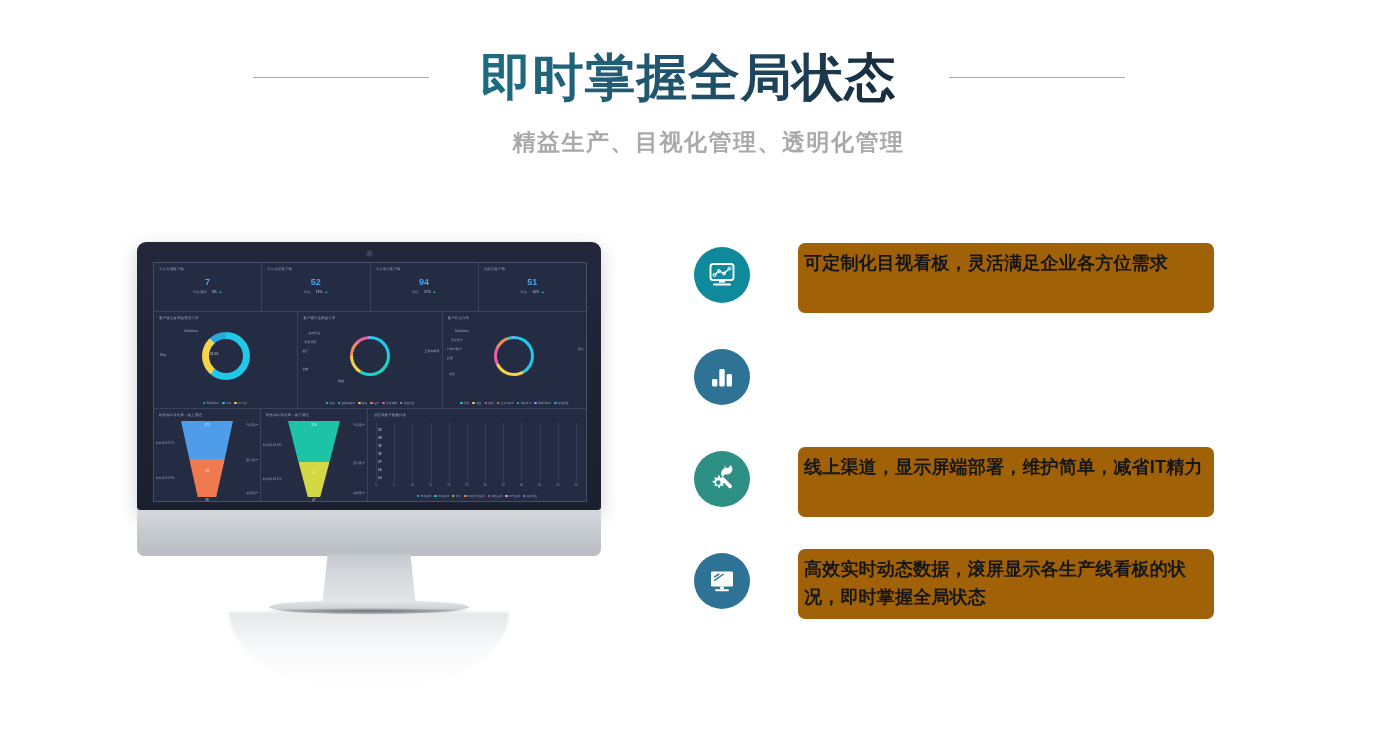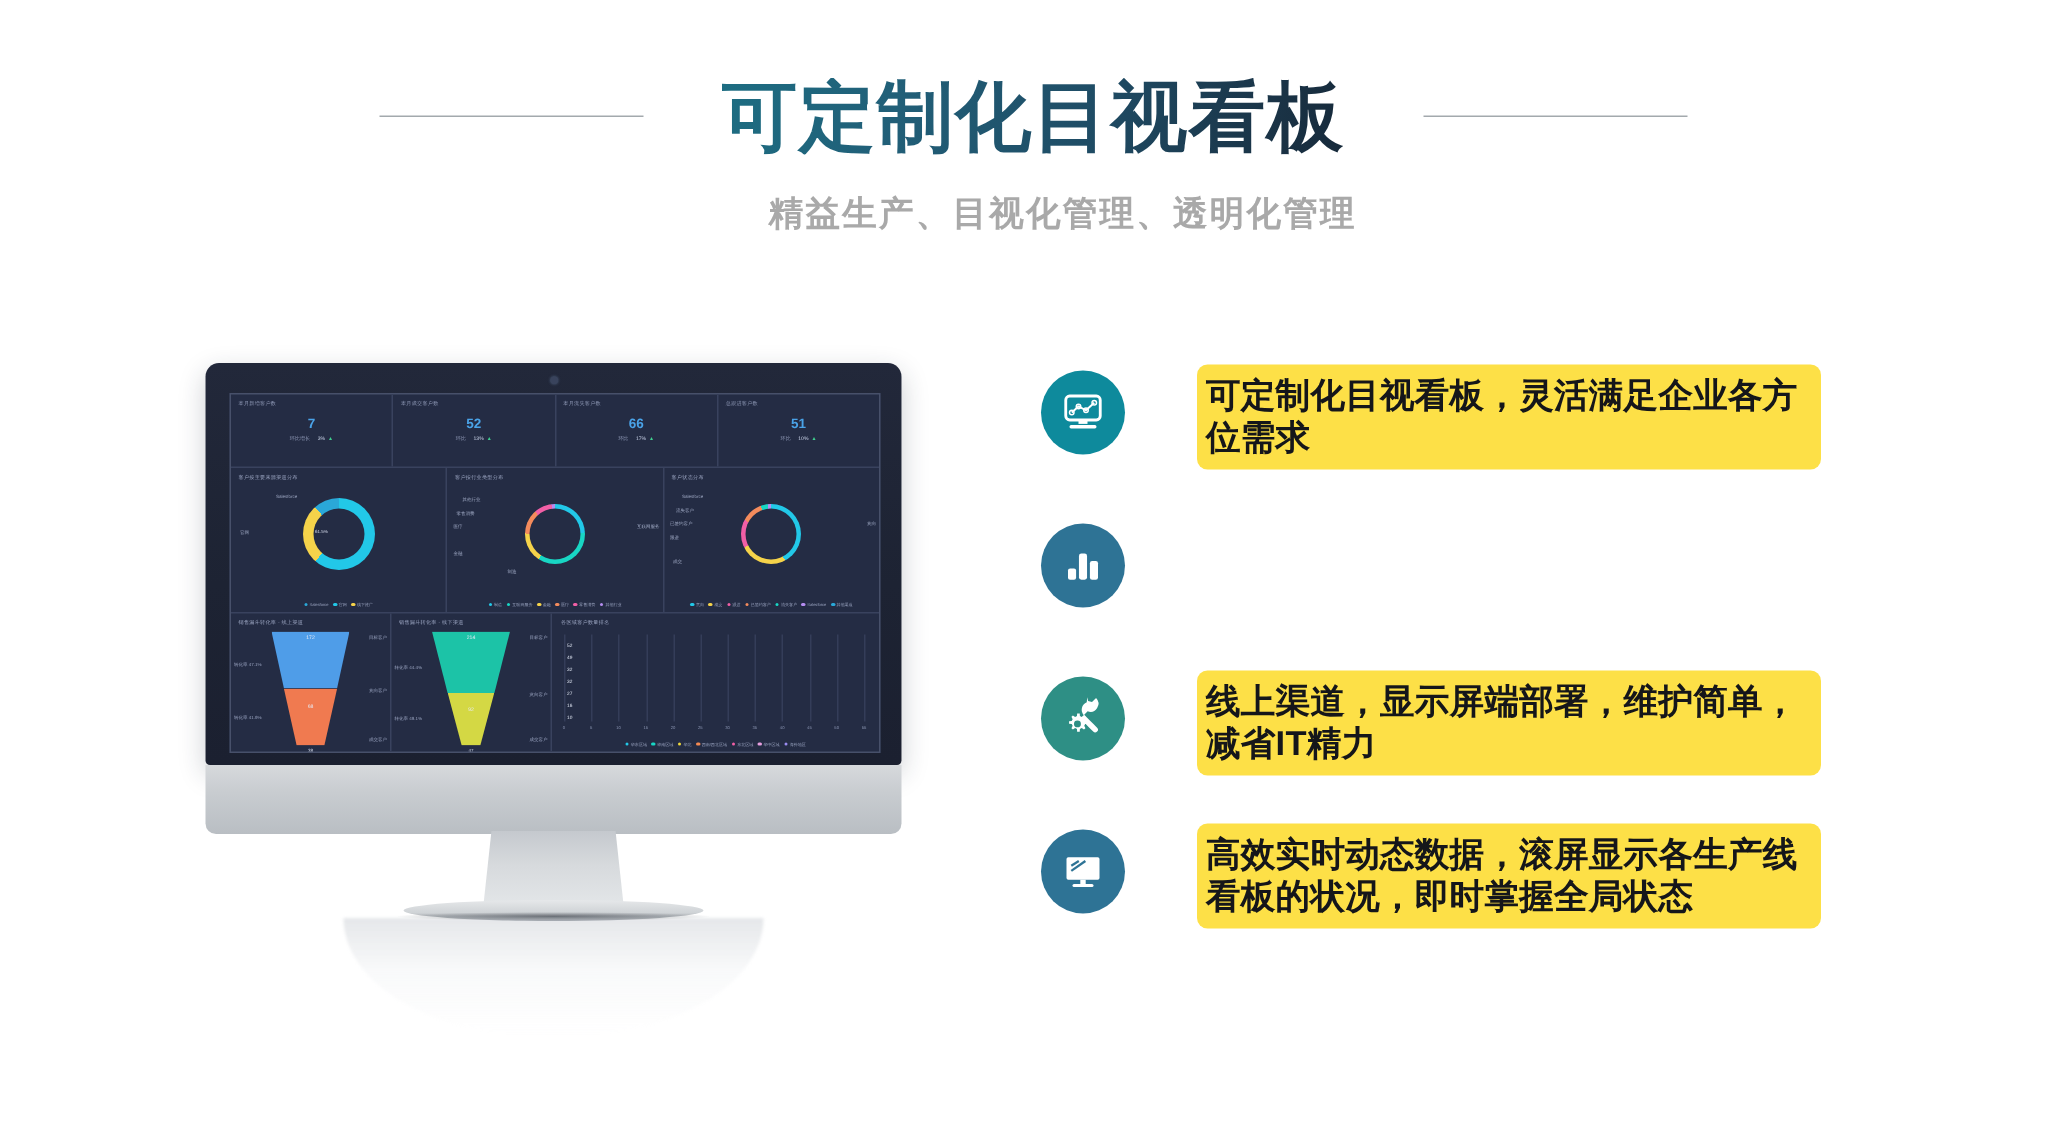--- a/index.html
+++ b/index.html
@@ -150,33 +150,33 @@
 
   
   #features{position:absolute;left:692px;top:243px;width:530px;}
   .feature{position:relative;height:102px;}
   .f-icon{
     position:absolute;left:2px;top:4px;width:56px;height:56px;border-radius:50%;
     display:flex;align-items:center;justify-content:center;
   }
   .f-text{
     position:absolute;left:106px;top:0;width:416px;min-height:70px;
-    background:#fde047;border-radius:7px;
+    background:#a16207;border-radius:7px;
     padding:6px 10px 8px 6px;box-sizing:border-box;
-    font-size:23px;font-weight:bold;color:#15161a;
+    font-size:18px;font-weight:bold;color:#15161a;
     line-height:28px;letter-spacing:.2px;
   }
 </style>
 </head>
 <body>
 
 <div id="header">
   <div id="title-row">
     <div class="rule left"></div>
-    <div id="page-title">可定制化目视看板</div>
+    <div id="page-title">即时掌握全局状态</div>
     <div class="rule right"></div>
   </div>
   <div id="page-subtitle">精益生产、目视化管理、透明化管理</div>
 </div>
 
 <div id="monitor">
 
   <div id="monitor-bezel">
     <div id="camera-dot"></div>
 
@@ -193,21 +193,21 @@
         <div class="kpi-card">
           <div class="kpi-title">本月成交客户数</div>
           <div class="kpi-body">
             <div class="kpi-value">52</div>
             <div class="kpi-sub"><span>环比</span><span class="pct">13%</span><span class="arrow">▲</span></div>
           </div>
         </div>
         <div class="kpi-card">
           <div class="kpi-title">本月流失客户数</div>
           <div class="kpi-body">
-            <div class="kpi-value">66</div>
+            <div class="kpi-value">94</div>
             <div class="kpi-sub"><span>环比</span><span class="pct">17%</span><span class="arrow">▲</span></div>
           </div>
         </div>
         <div class="kpi-card">
           <div class="kpi-title">总跟进客户数</div>
           <div class="kpi-body">
             <div class="kpi-value">51</div>
             <div class="kpi-sub"><span>环比</span><span class="pct">10%</span><span class="arrow">▲</span></div>
           </div>
         </div>

